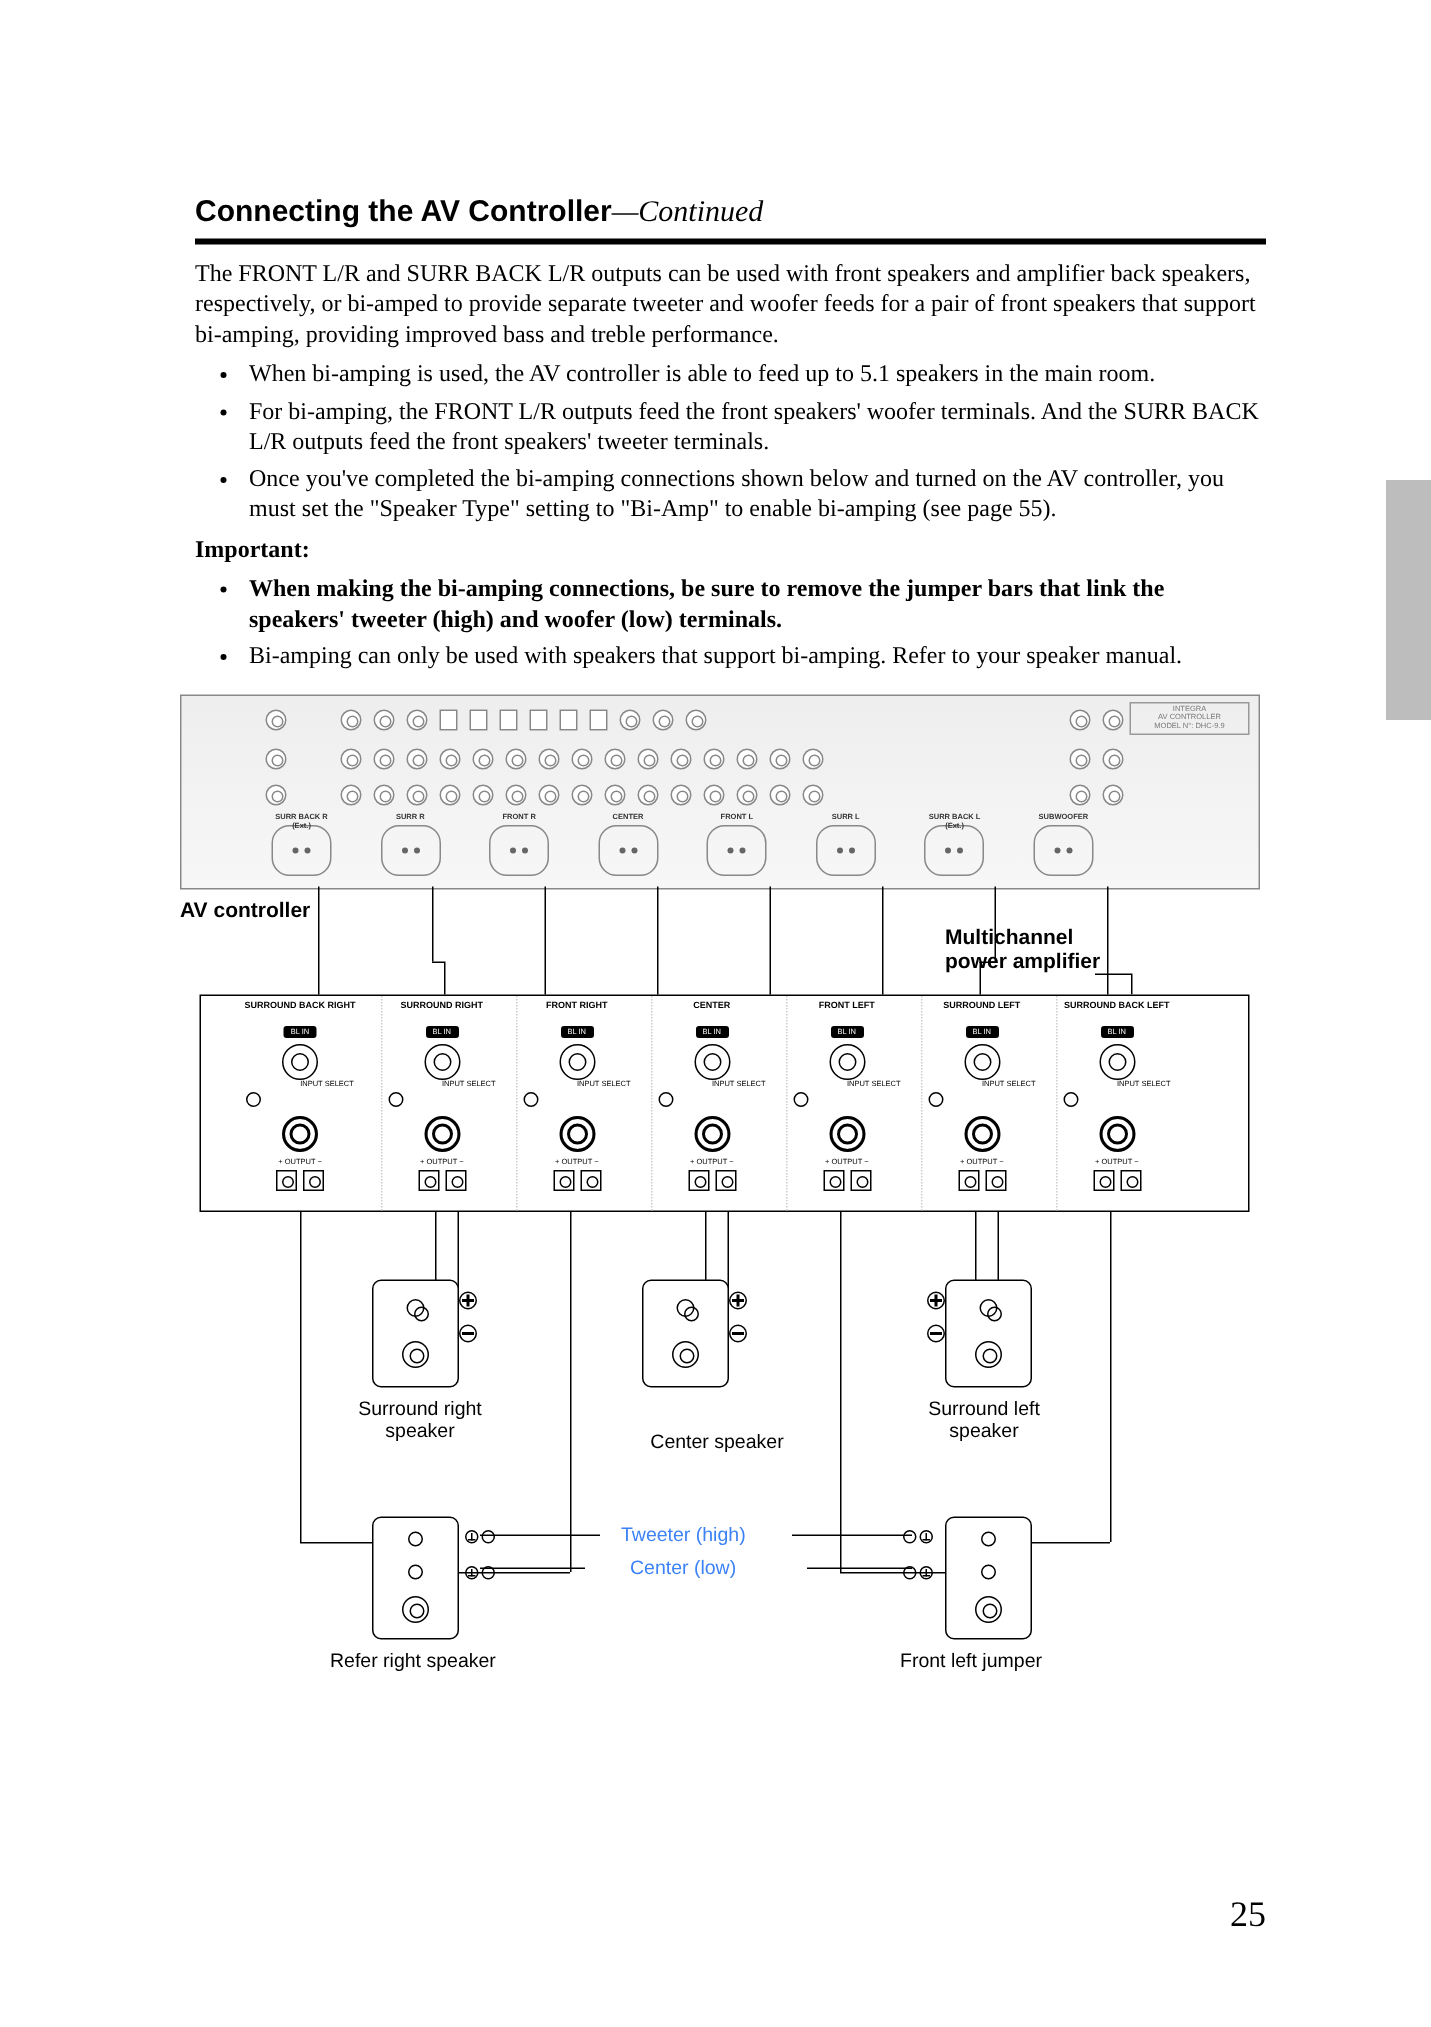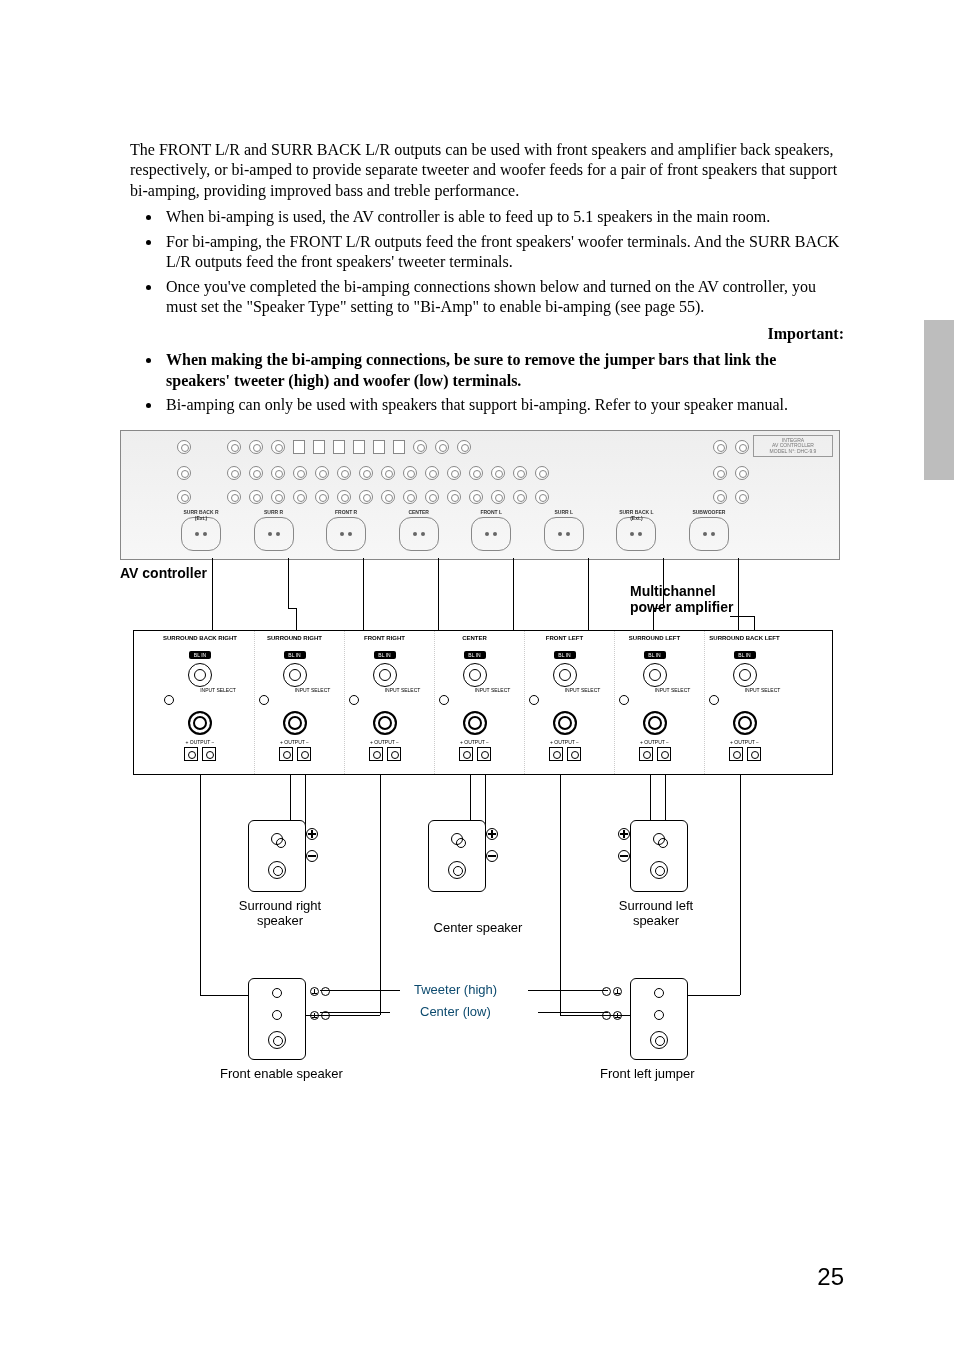--- a/index.html
+++ b/index.html
@@ -58,21 +58,20 @@
     margin: 6px 0 6px 32px;
     padding: 0;
   }
   ul.bullets li {
     margin-bottom: 4px;
     padding-left: 4px;
   }
   .important-label {
     font-weight: bold;
     margin-top: 6px;
-    text-align: right;
   }
   .bold { font-weight: bold; }
 
   
   .diagram {
     position: relative;
     width: 720px;
     height: 660px;
     margin: 14px auto 0;
     font-family: Arial, Helvetica, sans-serif;
@@ -152,38 +151,41 @@
   .spk-front .drv-s{width:10px;height:10px;border:1px solid #000;border-radius:50%;}
   .spk-front .drv{width:18px;height:18px;border:1.5px solid #000;border-radius:50%;}
   .spk-front .drv::after{content:"";display:block;width:8px;height:8px;margin:4px;border:1px solid #000;border-radius:50%;}
   .spk-front .rset, .spk-front .lset{position:absolute;width:24px;}
   .spk-front .rset{right:-28px;} .spk-front .lset{left:-28px;}
   .spk-front .tg{height:20px;display:flex;align-items:center;gap:2px;}
   .tp{width:9px;height:9px;border:1px solid #000;border-radius:50%;}
   .tp.plus::after{content:"";display:block;width:5px;height:1px;background:#000;margin:3px auto 0;}
   .tp.plus::before{content:"";display:block;width:1px;height:5px;background:#000;margin:1px auto -4px;}
 
-  .note {font-size:13px;color:#0c4a6e;position:absolute;}
+  .note {font-size:13px;color:#3b82f6;position:absolute;}
 
   .callout-lbl {
     font-family: Arial, Helvetica, sans-serif;
     font-weight:bold; font-size:14px; position:absolute;
   }
 
   .pagenum {
     position:absolute; right:110px; bottom:60px;
-    font-size:24px; font-family:Liberation Sans, sans-serif;
+    font-size:24px; font-family:Liberation Serif, serif;
   }
 </style>
 </head>
 <body>
 
 <div class="page">
   <div class="side-tab"></div>
 
+  <div class="head-block">
+    <span class="h-main bold">Connecting the AV Controller</span><span class="h-cont">—Continued</span>
+  </div>
 
 
   <div class="body">
     <div>The FRONT L/R and SURR BACK L/R outputs can be used with front speakers and amplifier back speakers, respectively, or bi-amped to provide separate tweeter and woofer feeds for a pair of front speakers that support bi-amping, providing improved bass and treble performance.</div>
     <ul class="bullets">
       <li>When bi-amping is used, the AV controller is able to feed up to 5.1 speakers in the main room.</li>
       <li>For bi-amping, the FRONT L/R outputs feed the front speakers' woofer terminals. And the SURR BACK L/R outputs feed the front speakers' tweeter terminals.</li>
       <li>Once you've completed the bi-amping connections shown below and turned on the AV controller, you must set the "Speaker Type" setting to "Bi-Amp" to enable bi-amping (see page 55).</li>
     </ul>
     <div class="important-label">Important:</div>
@@ -530,18 +532,18 @@
     </div>
 
     <div class="wire h" style="left:190px;top:560px;width:80px;"></div>
     <div class="wire h" style="left:398px;top:560px;width:80px;"></div>
     <div class="wire h" style="left:190px;top:582px;width:70px;"></div>
     <div class="wire h" style="left:408px;top:582px;width:70px;"></div>
 
     <div class="note" style="left:284px;top:552px;">Tweeter (high)</div>
     <div class="note" style="left:290px;top:574px;">Center (low)</div>
 
-    <div class="spk-label" style="left:90px; top:636px;">Front enable speaker</div>
+    <div class="spk-label" style="left:90px; top:636px;">Refer right speaker</div>
     <div class="spk-label" style="left:470px;top:636px;">Front left jumper</div>
   </div>
 
   <div class="pagenum">25</div>
 </div>
 
 </body></html>

